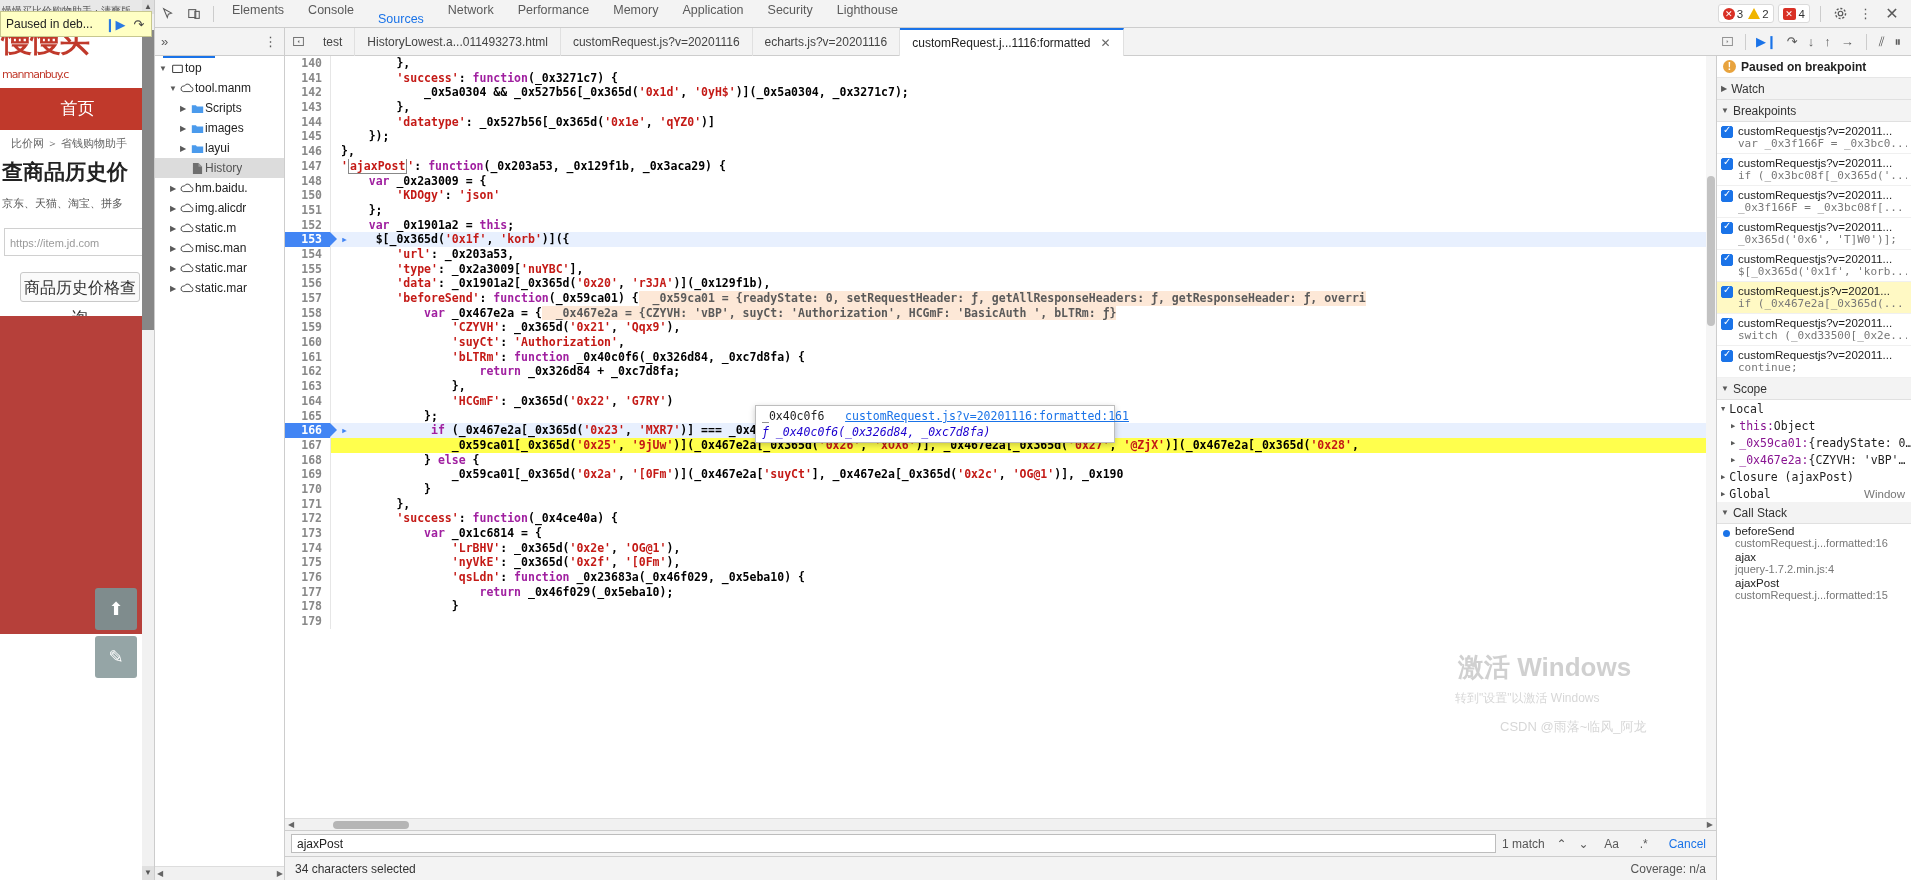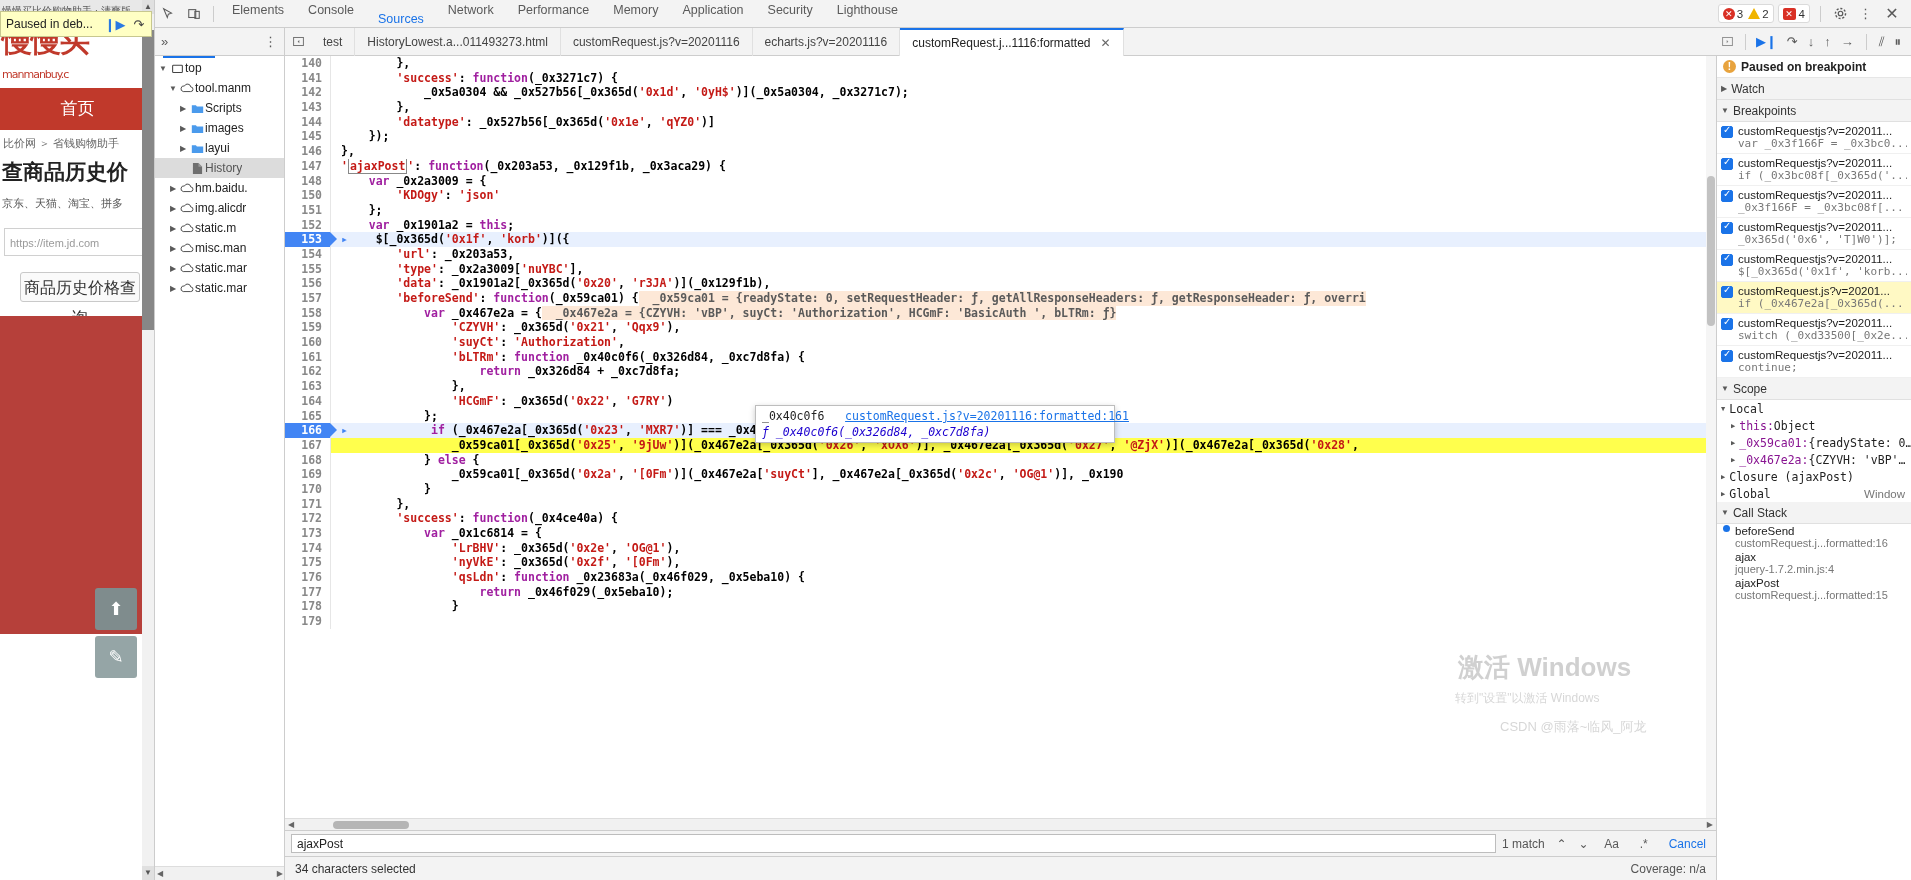--- a/index.html
+++ b/index.html
@@ -13,21 +13,21 @@
   .page-banner { position:absolute; left:0; top:0; width:155px; height:22px;
      background:#e8e8e8; font-size:10px; color:#555; overflow:hidden;
      white-space:nowrap; line-height:22px; padding-left:2px; }
   .logo { position:absolute; left:0; top:22px; width:155px; height:60px;
      color:#c0392b; font-size:30px; font-weight:bold; letter-spacing:-1px;
      font-family:"DejaVu Sans", sans-serif; line-height:38px; padding-left:2px; }
   .logo small { display:block; font-size:11px; color:#c0392b; font-weight:normal; margin-top:-4px;}
   .navbar { position:absolute; left:0; top:88px; width:155px; height:42px;
      background:#c0392b; color:#fff; font-size:17px; line-height:42px; text-align:center; }
   .crumb { position:absolute; left:0; top:136px; width:184px; font-size:11px; color:#666;
-     white-space:nowrap; overflow:hidden; padding-left:3px; }
+     white-space:nowrap; overflow:hidden; padding-left:11px; }
   .bigtitle { position:absolute; left:0; top:158px; width:155px; font-size:21px;
      color:#222; font-weight:bold; white-space:nowrap; overflow:hidden; padding-left:2px;}
   .subnav { position:absolute; left:0; top:196px; width:155px; font-size:11px; color:#555;
      white-space:nowrap; overflow:hidden; padding-left:2px;}
   .urlbox { position:absolute; left:4px; top:228px; width:146px; height:28px;
      border:1px solid #d0d0d0; background:#fff; font-size:11px; color:#9a9a9a;
      line-height:28px; padding-left:5px; overflow:hidden; white-space:nowrap;}
   .qbtn { position:absolute; left:20px; top:272px; width:120px; height:30px;
      border:1px solid #c9c9c9; border-radius:3px; background:#fafafa;
      font-size:16px; color:#333; text-align:center; line-height:30px; }
@@ -185,21 +185,21 @@
      font-family:"DejaVu Sans Mono", monospace; }
   .scope-row { display:flex; align-items:center; height:17px; font-size:11.5px; color:#222;
      padding-left:6px; white-space:nowrap; overflow:hidden;
      font-family:"DejaVu Sans Mono", monospace; }
   .scope-row .tri { font-size:7px; margin-right:4px; color:#5a5a5a; }
   .scope-row .nm { color:#881391; }
   .scope-row .vl { color:#222; }
   .scope-row .grey { color:#777; margin-left:auto; padding-right:6px;
      font-family:"Liberation Sans", sans-serif; }
   .cs-row { display:flex; flex-direction:column; padding:1px 6px; font-size:11.5px; }
-  .cs-row .fnm { color:#222; display:flex; align-items:flex-start; }
+  .cs-row .fnm { color:#222; display:flex; align-items:flex-end; }
   .cs-row .dotb { width:7px;height:7px;border-radius:50%;background:#1a73e8;margin-right:5px;flex:none;}
   .cs-row .loc { color:#777; font-size:11px; padding-left:12px; white-space:nowrap; overflow:hidden;}
 
   
   .wm { position:absolute; color:rgba(120,120,120,.35); font-size:26px; font-weight:bold;
      pointer-events:none; white-space:nowrap; }
   .wm2 { position:absolute; color:rgba(120,120,120,.3); font-size:12px; white-space:nowrap;
      pointer-events:none; }
 </style>
 </head>

